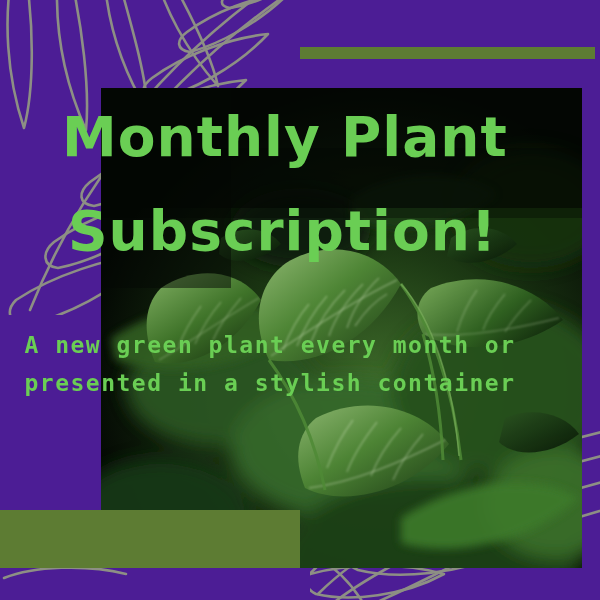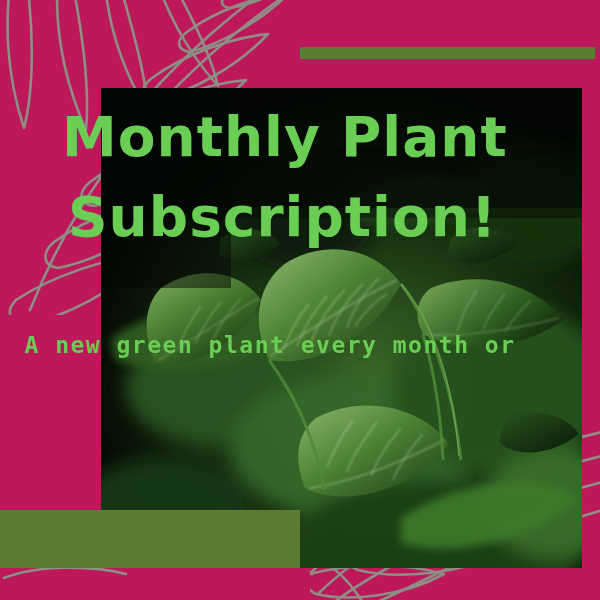--- a/index.html
+++ b/index.html
@@ -1,38 +1,38 @@
 <!DOCTYPE html>
 <html><head>
 <meta charset="utf-8">
 <style>
   html,body{margin:0;padding:0;background:#fff;}
   body{width:600px;height:600px;overflow:hidden;font-family:"DejaVu Sans",sans-serif;}
-  #poster{position:relative;width:600px;height:600px;background:#be185d;overflow:hidden;}
+  #poster{position:relative;width:600px;height:600px;background:#4c1d95;overflow:hidden;}
 
   
   .lineart{position:absolute;pointer-events:none;}
   #leaf-art-topleft{left:-18px;top:-30px;width:330px;height:345px;}
   #leaf-art-bottomright{right:-10px;bottom:-8px;width:300px;height:180px;}
   #leaf-art-bottomleft{left:-6px;bottom:-6px;width:150px;height:90px;}
 
   
   #top-bar{position:absolute;left:300px;top:47px;width:295px;height:12px;}
   #bottom-block{position:absolute;left:0;top:510px;width:300px;height:58px;}
 
   
   #photo{position:absolute;left:101px;top:88px;width:481px;height:480px;overflow:hidden;background:#040704;}
   #photo svg{display:block;width:481px;height:480px;}
 
   
   #headline{position:absolute;left:62px;top:97px;width:470px;
     font-family:"DejaVu Sans",sans-serif;font-weight:bold;
     font-size:55px;line-height:80px;letter-spacing:1px;color:#6ace54;}
   #headline .hl-line{display:block;white-space:nowrap;}
-  #hl-line-2{padding-left:6px;}
+  #hl-line-2{padding-left:6px;margin-top:14px;}
 
   #body-copy{position:absolute;left:0;top:326px;width:540px;text-align:center;
     font-family:"DejaVu Sans Mono","Liberation Mono",monospace;
     font-weight:bold;font-size:23px;line-height:38px;letter-spacing:1.5px;color:#6ace54;}
   #body-copy .body-line{display:block;white-space:nowrap;}
 </style>
 </head>
 <body>
 
 <div id="poster">
@@ -206,15 +206,16 @@
 
   <div id="bottom-block" style="background:#5d7c33;"></div>
 
   <div id="headline">
     <span class="hl-line" id="hl-line-1">Monthly Plant</span>
     <span class="hl-line" id="hl-line-2">Subscription!</span>
   </div>
 
   <div id="body-copy">
     <span class="body-line">A new green plant every month or</span>
+    <span class="body-line">presented in a stylish container</span>
   </div>
 
 </div>
 
 </body></html>

